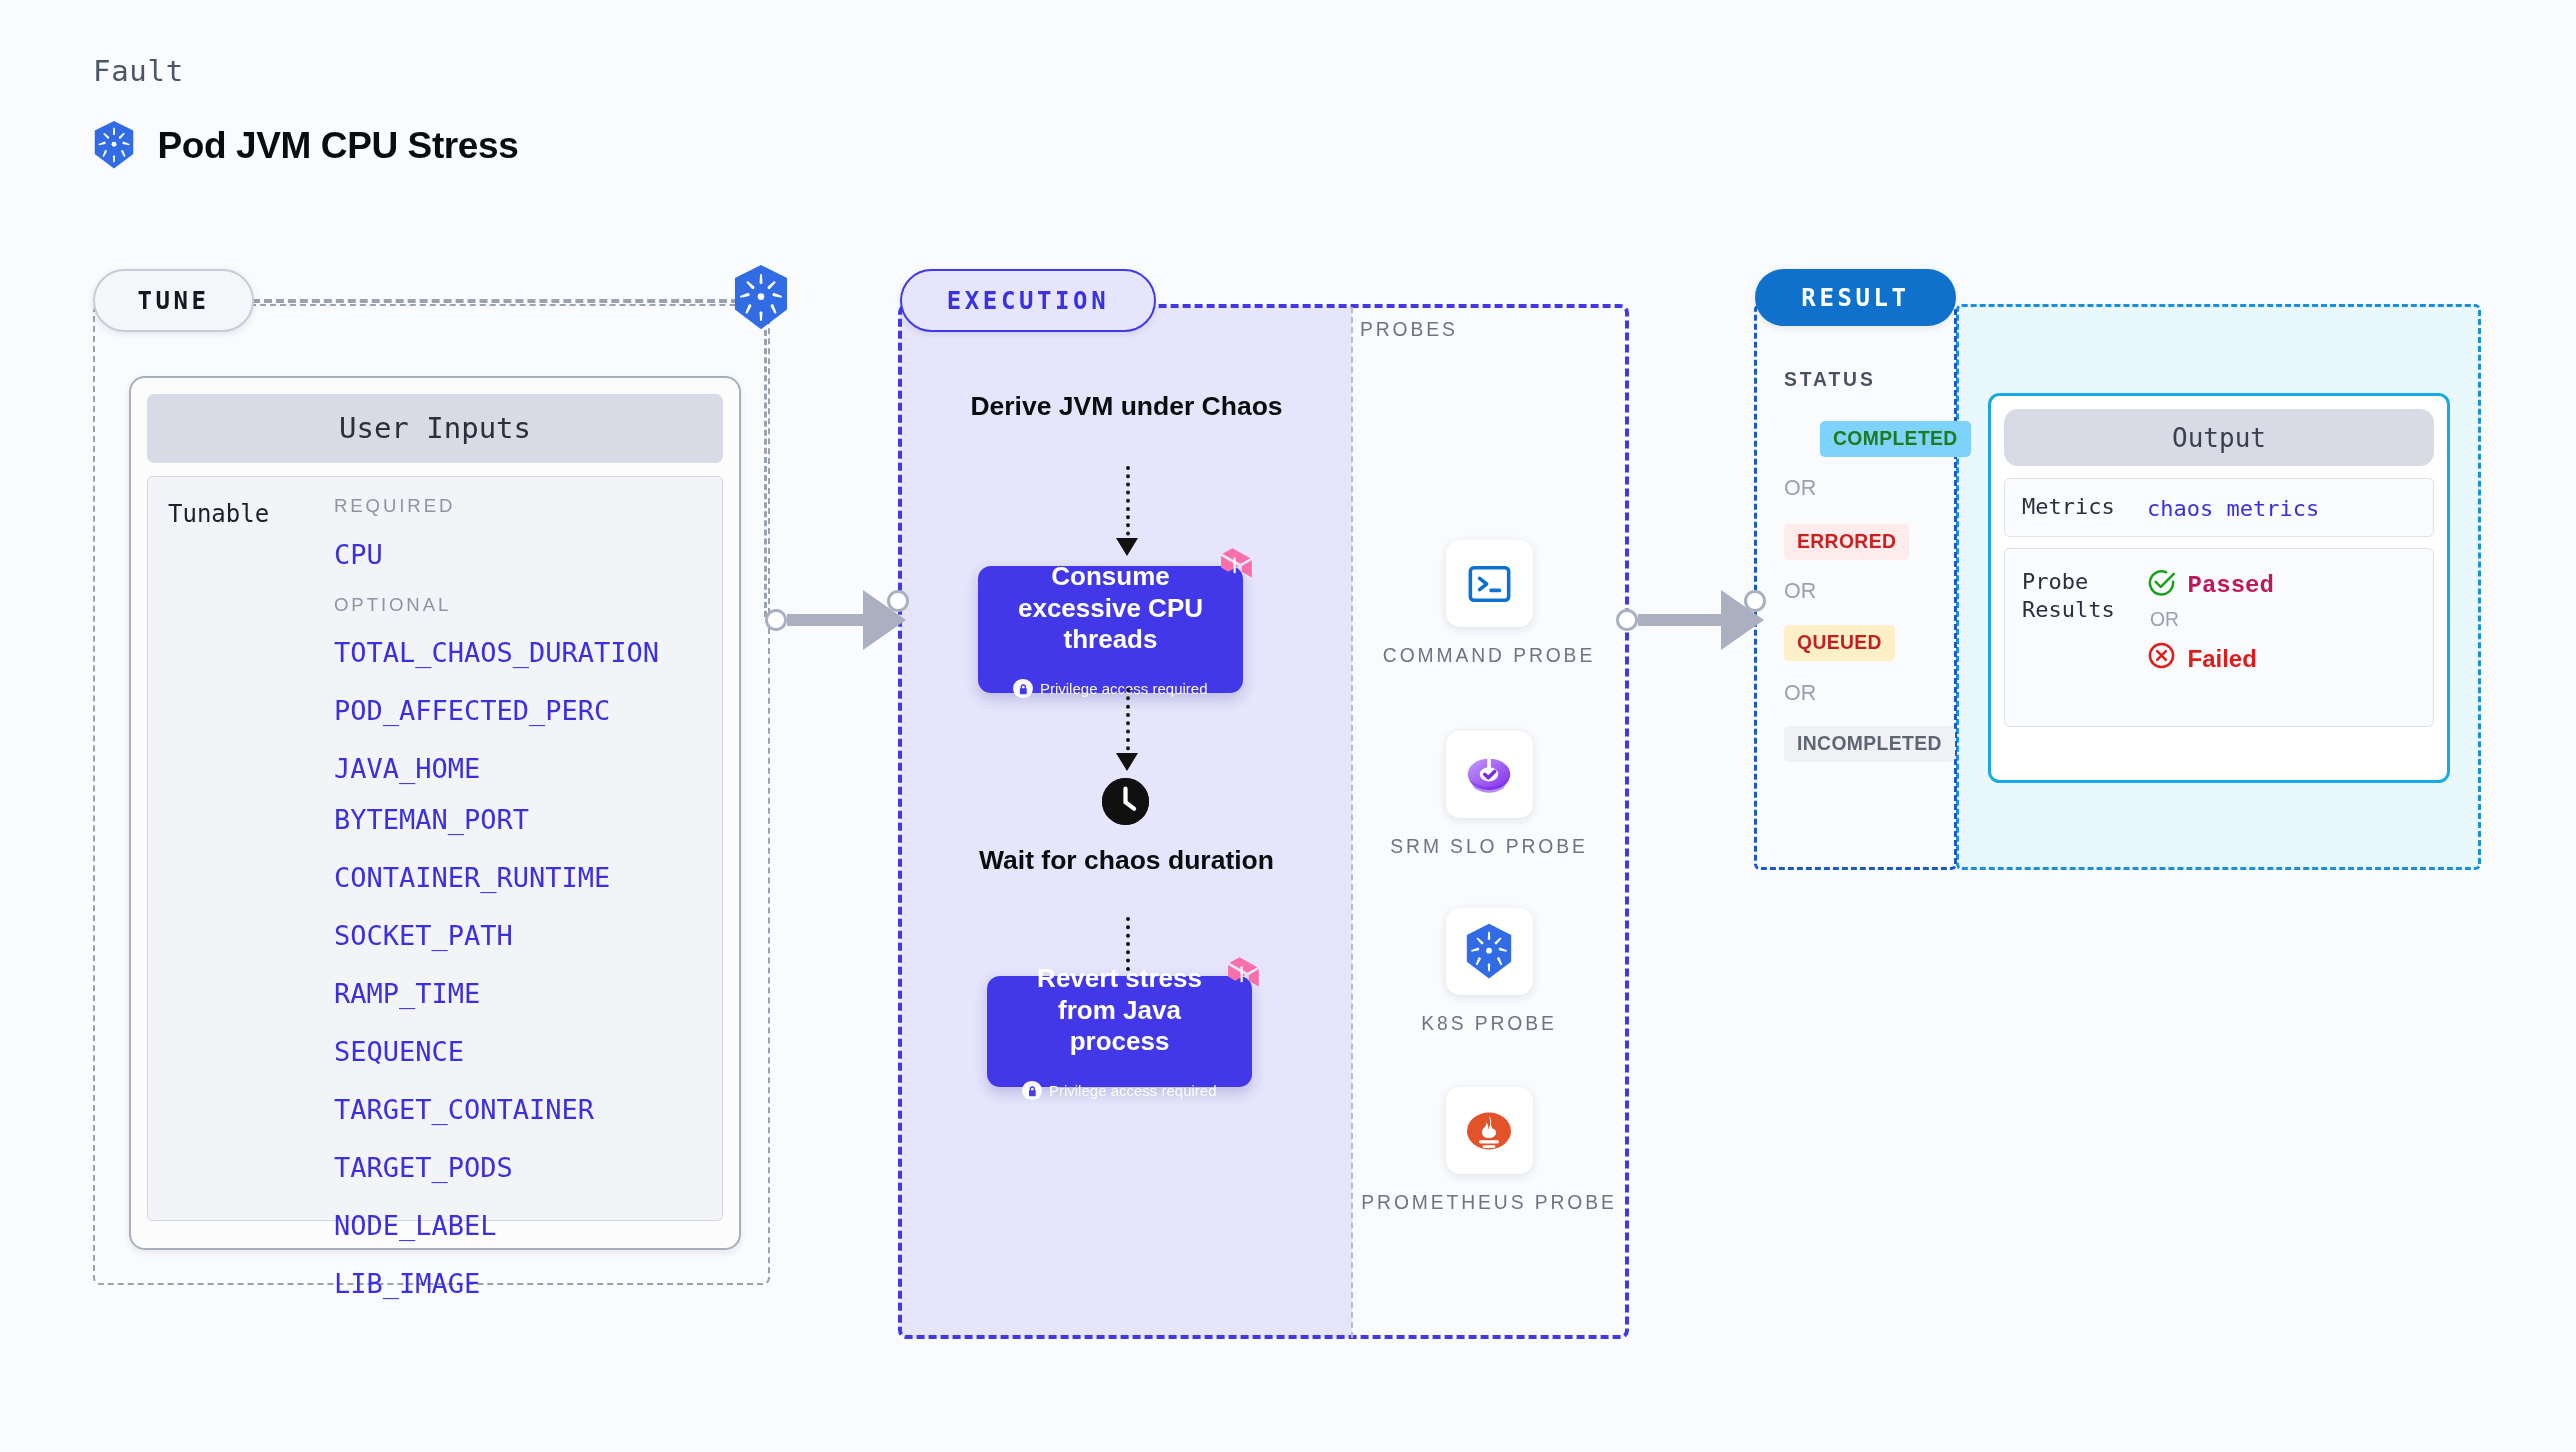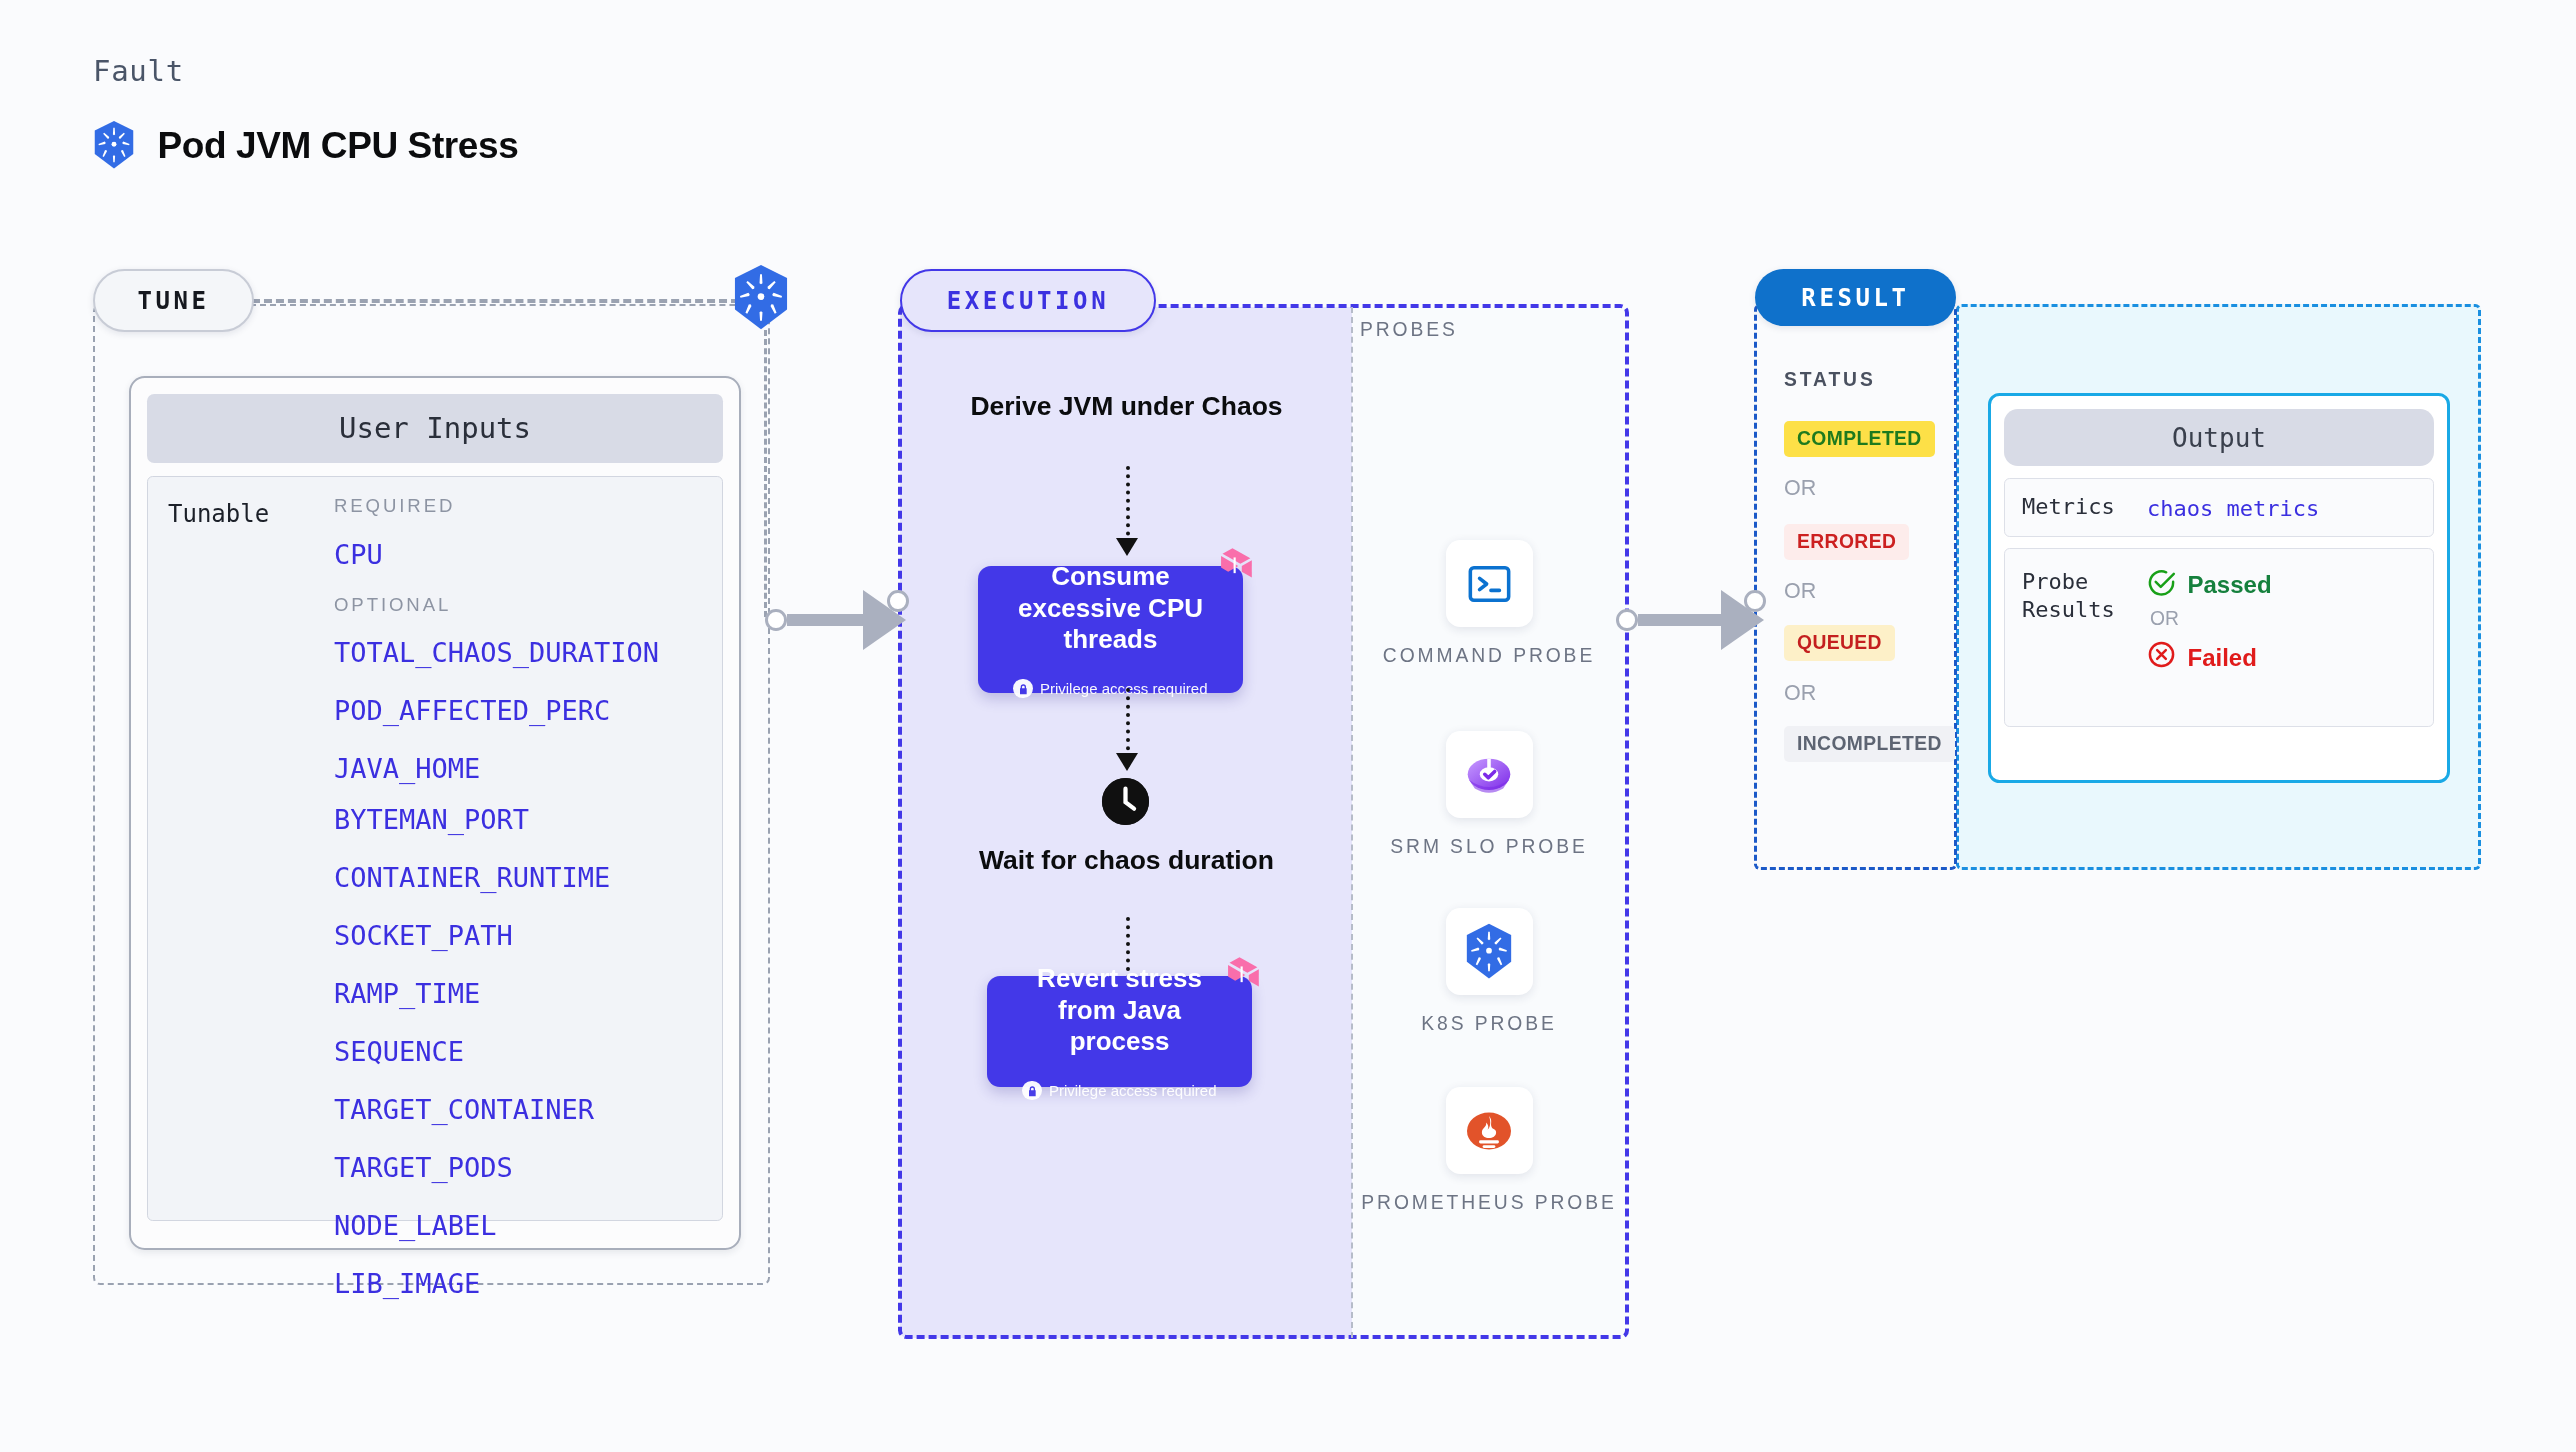--- a/index.html
+++ b/index.html
@@ -408,38 +408,38 @@
   </div>
   <span class="conn" style="left:1744px; top:590px;">
     <span class="dot"></span>
   </span>
 
   <div id="result-right"></div>
   <div class="panel" id="result-panel"></div>
   <div class="pill" id="result-pill">RESULT</div>
 
   <div class="status-label">STATUS</div>
-  <div class="badge" style="top:421px; background:#fde047; color:#1e7a1e;">COMPLETED</div>
+  <div class="badge" style="top:421px; background:#7dd3fc; color:#1e7a1e;margin-left:36px;">COMPLETED</div>
   <div class="or" style="top:476px;">OR</div>
   <div class="badge" style="top:524px; background:#fdeceb; color:#cc2020;">ERRORED</div>
   <div class="or" style="top:579px;">OR</div>
   <div class="badge" style="top:625px; background:#fdf0c8; color:#c41f1f;">QUEUED</div>
   <div class="or" style="top:681px;">OR</div>
   <div class="badge" style="top:726px; background:#f0f1f5; color:#5d6472;">INCOMPLETED</div>
 
   <div class="output-card">
     <div class="output-head">Output</div>
     <div class="out-row">
       <div class="out-key">Metrics</div>
       <div class="out-val">chaos metrics</div>
     </div>
     <div class="out-row tall">
       <div class="out-key">Probe Results</div>
       <div class="pr-col">
-        <div class="pr-line" style="color:#15803d;">
+        <div class="pr-line" style="color:#be185d;font-family:Liberation Mono, monospace;">
           <span>
             <svg width="29" height="29" viewBox="0 0 40 40" fill="none" stroke="#18a018" stroke-width="3.4" stroke-linecap="round" stroke-linejoin="round">
               <path d="M36 19v1.5a16 16 0 11-9.5-14.6"></path>
               <path d="M12 19l7 7L37 8"></path>
             </svg>
           </span>
           <span>Passed</span>
         </div>
         <div class="pr-or">OR</div>
         <div class="pr-line" style="color:#e01b1b; margin-top:4.3px;">

